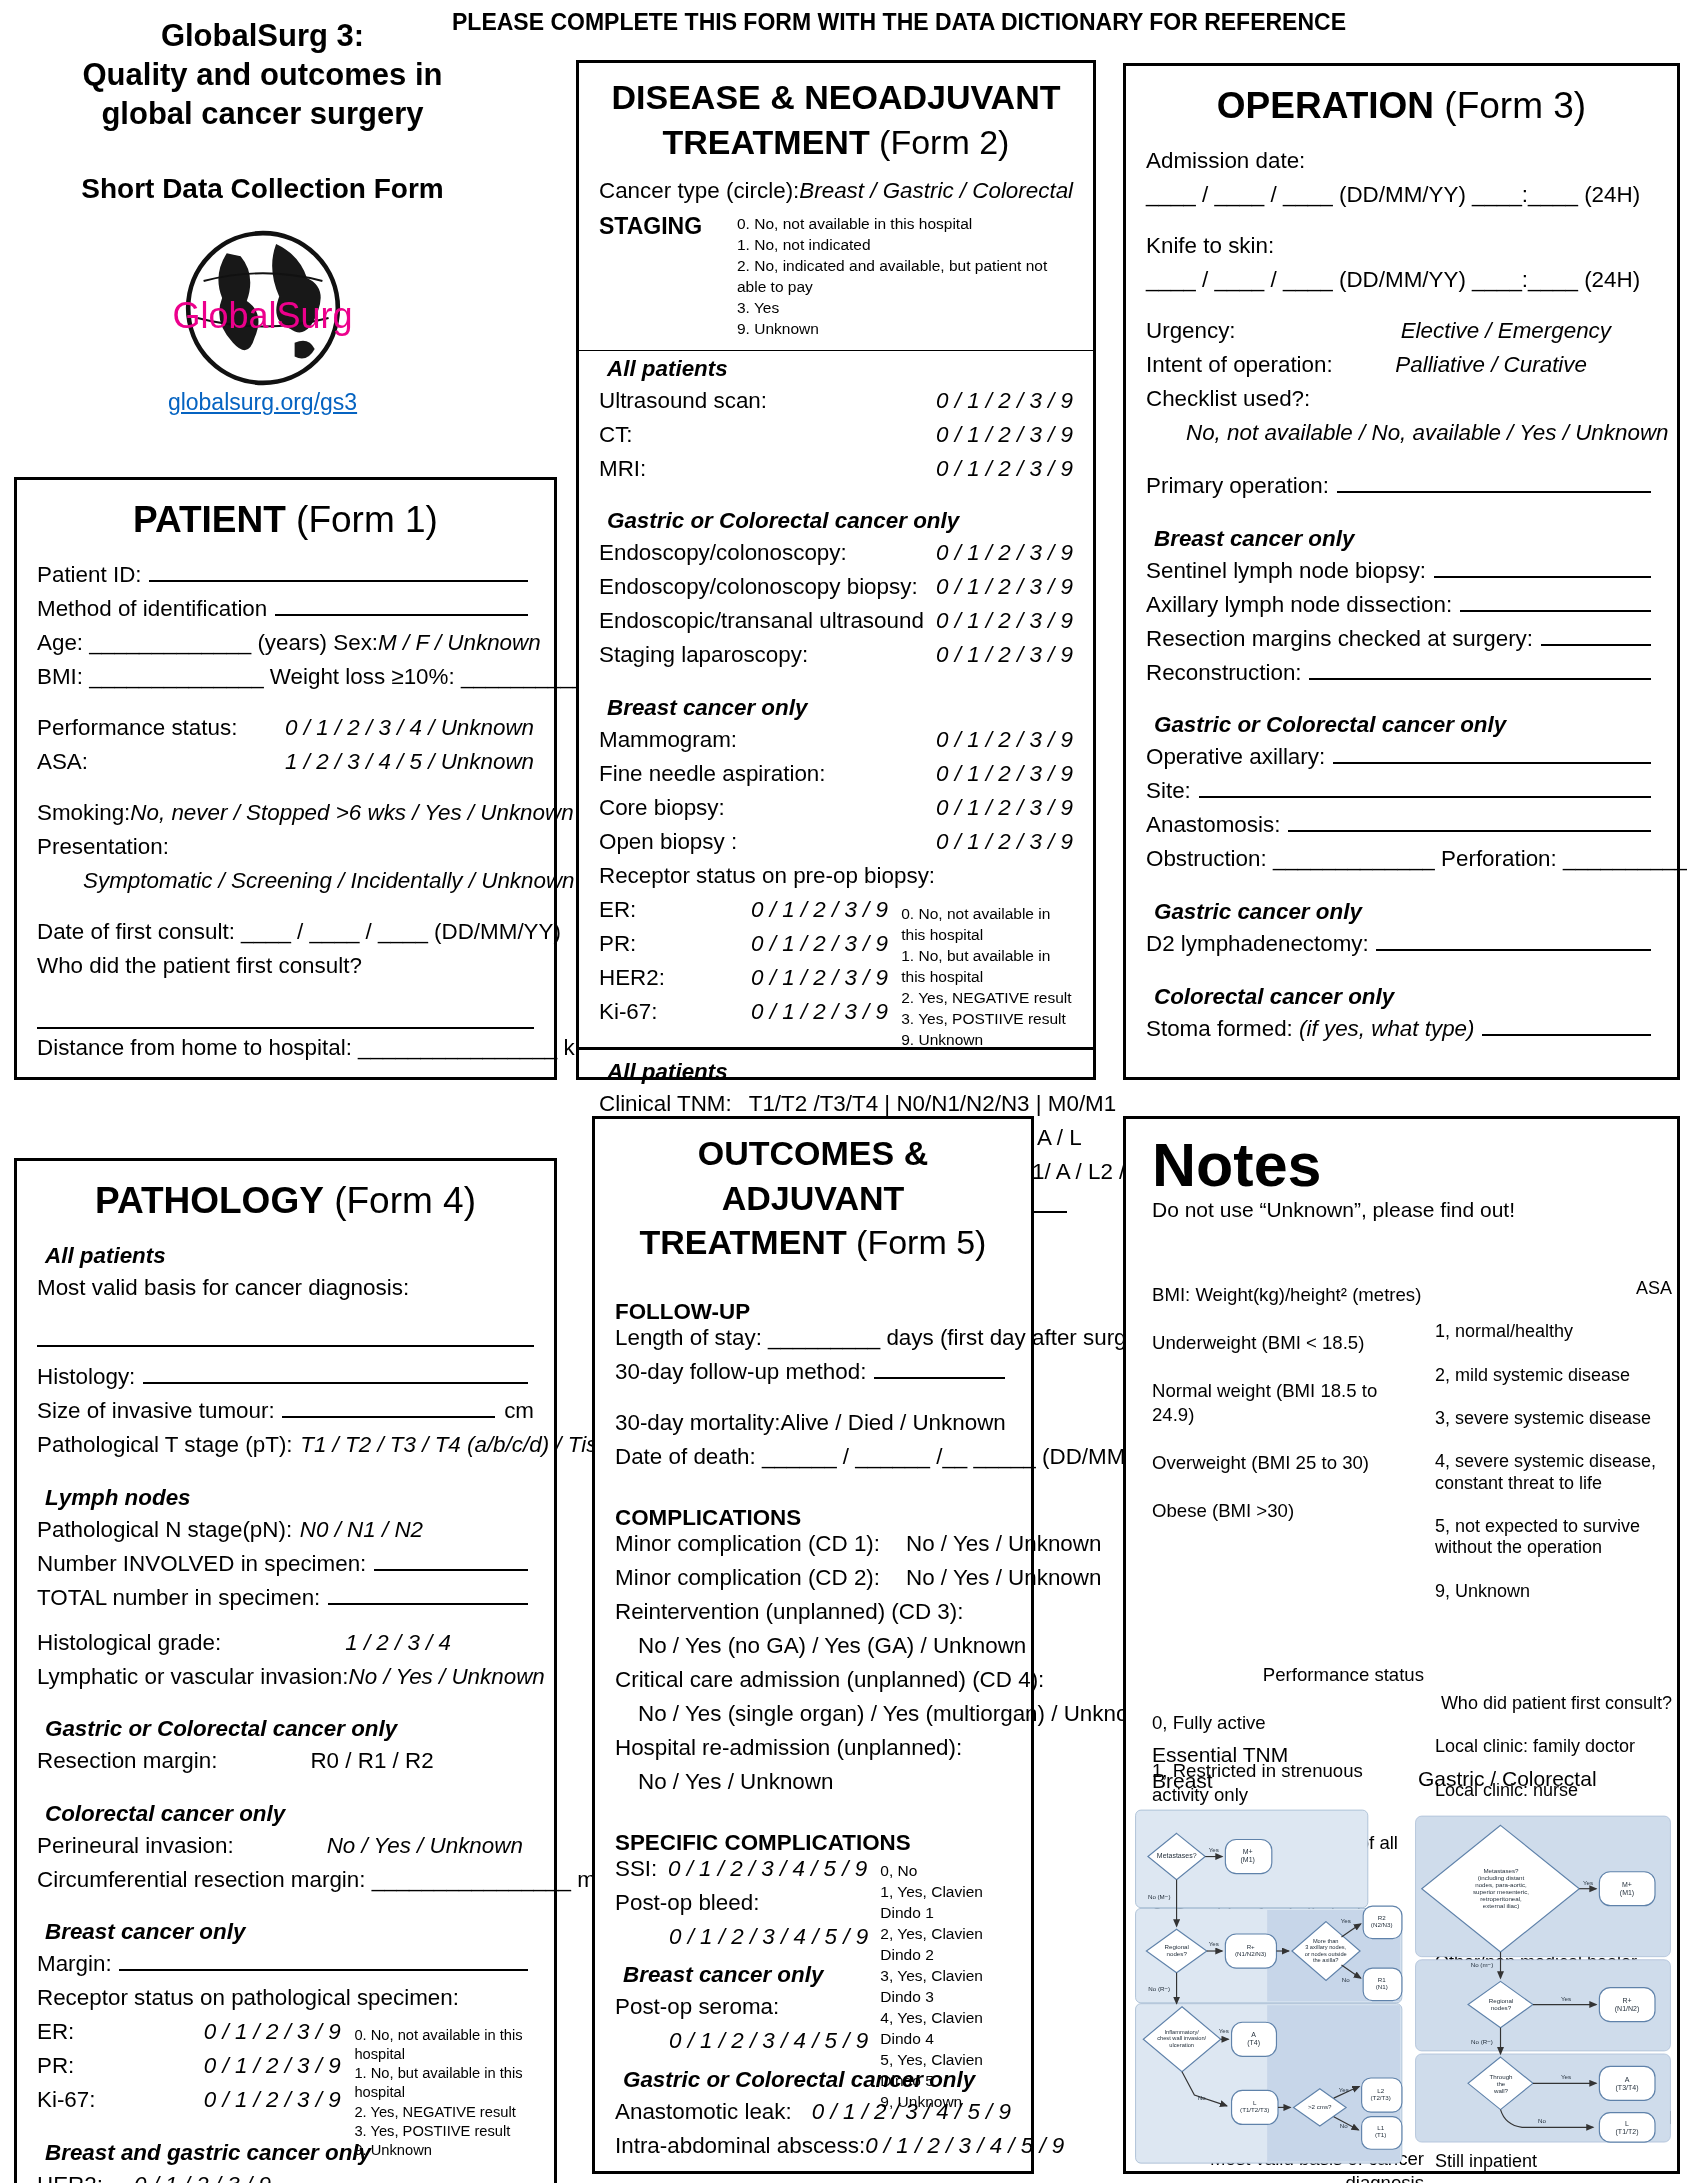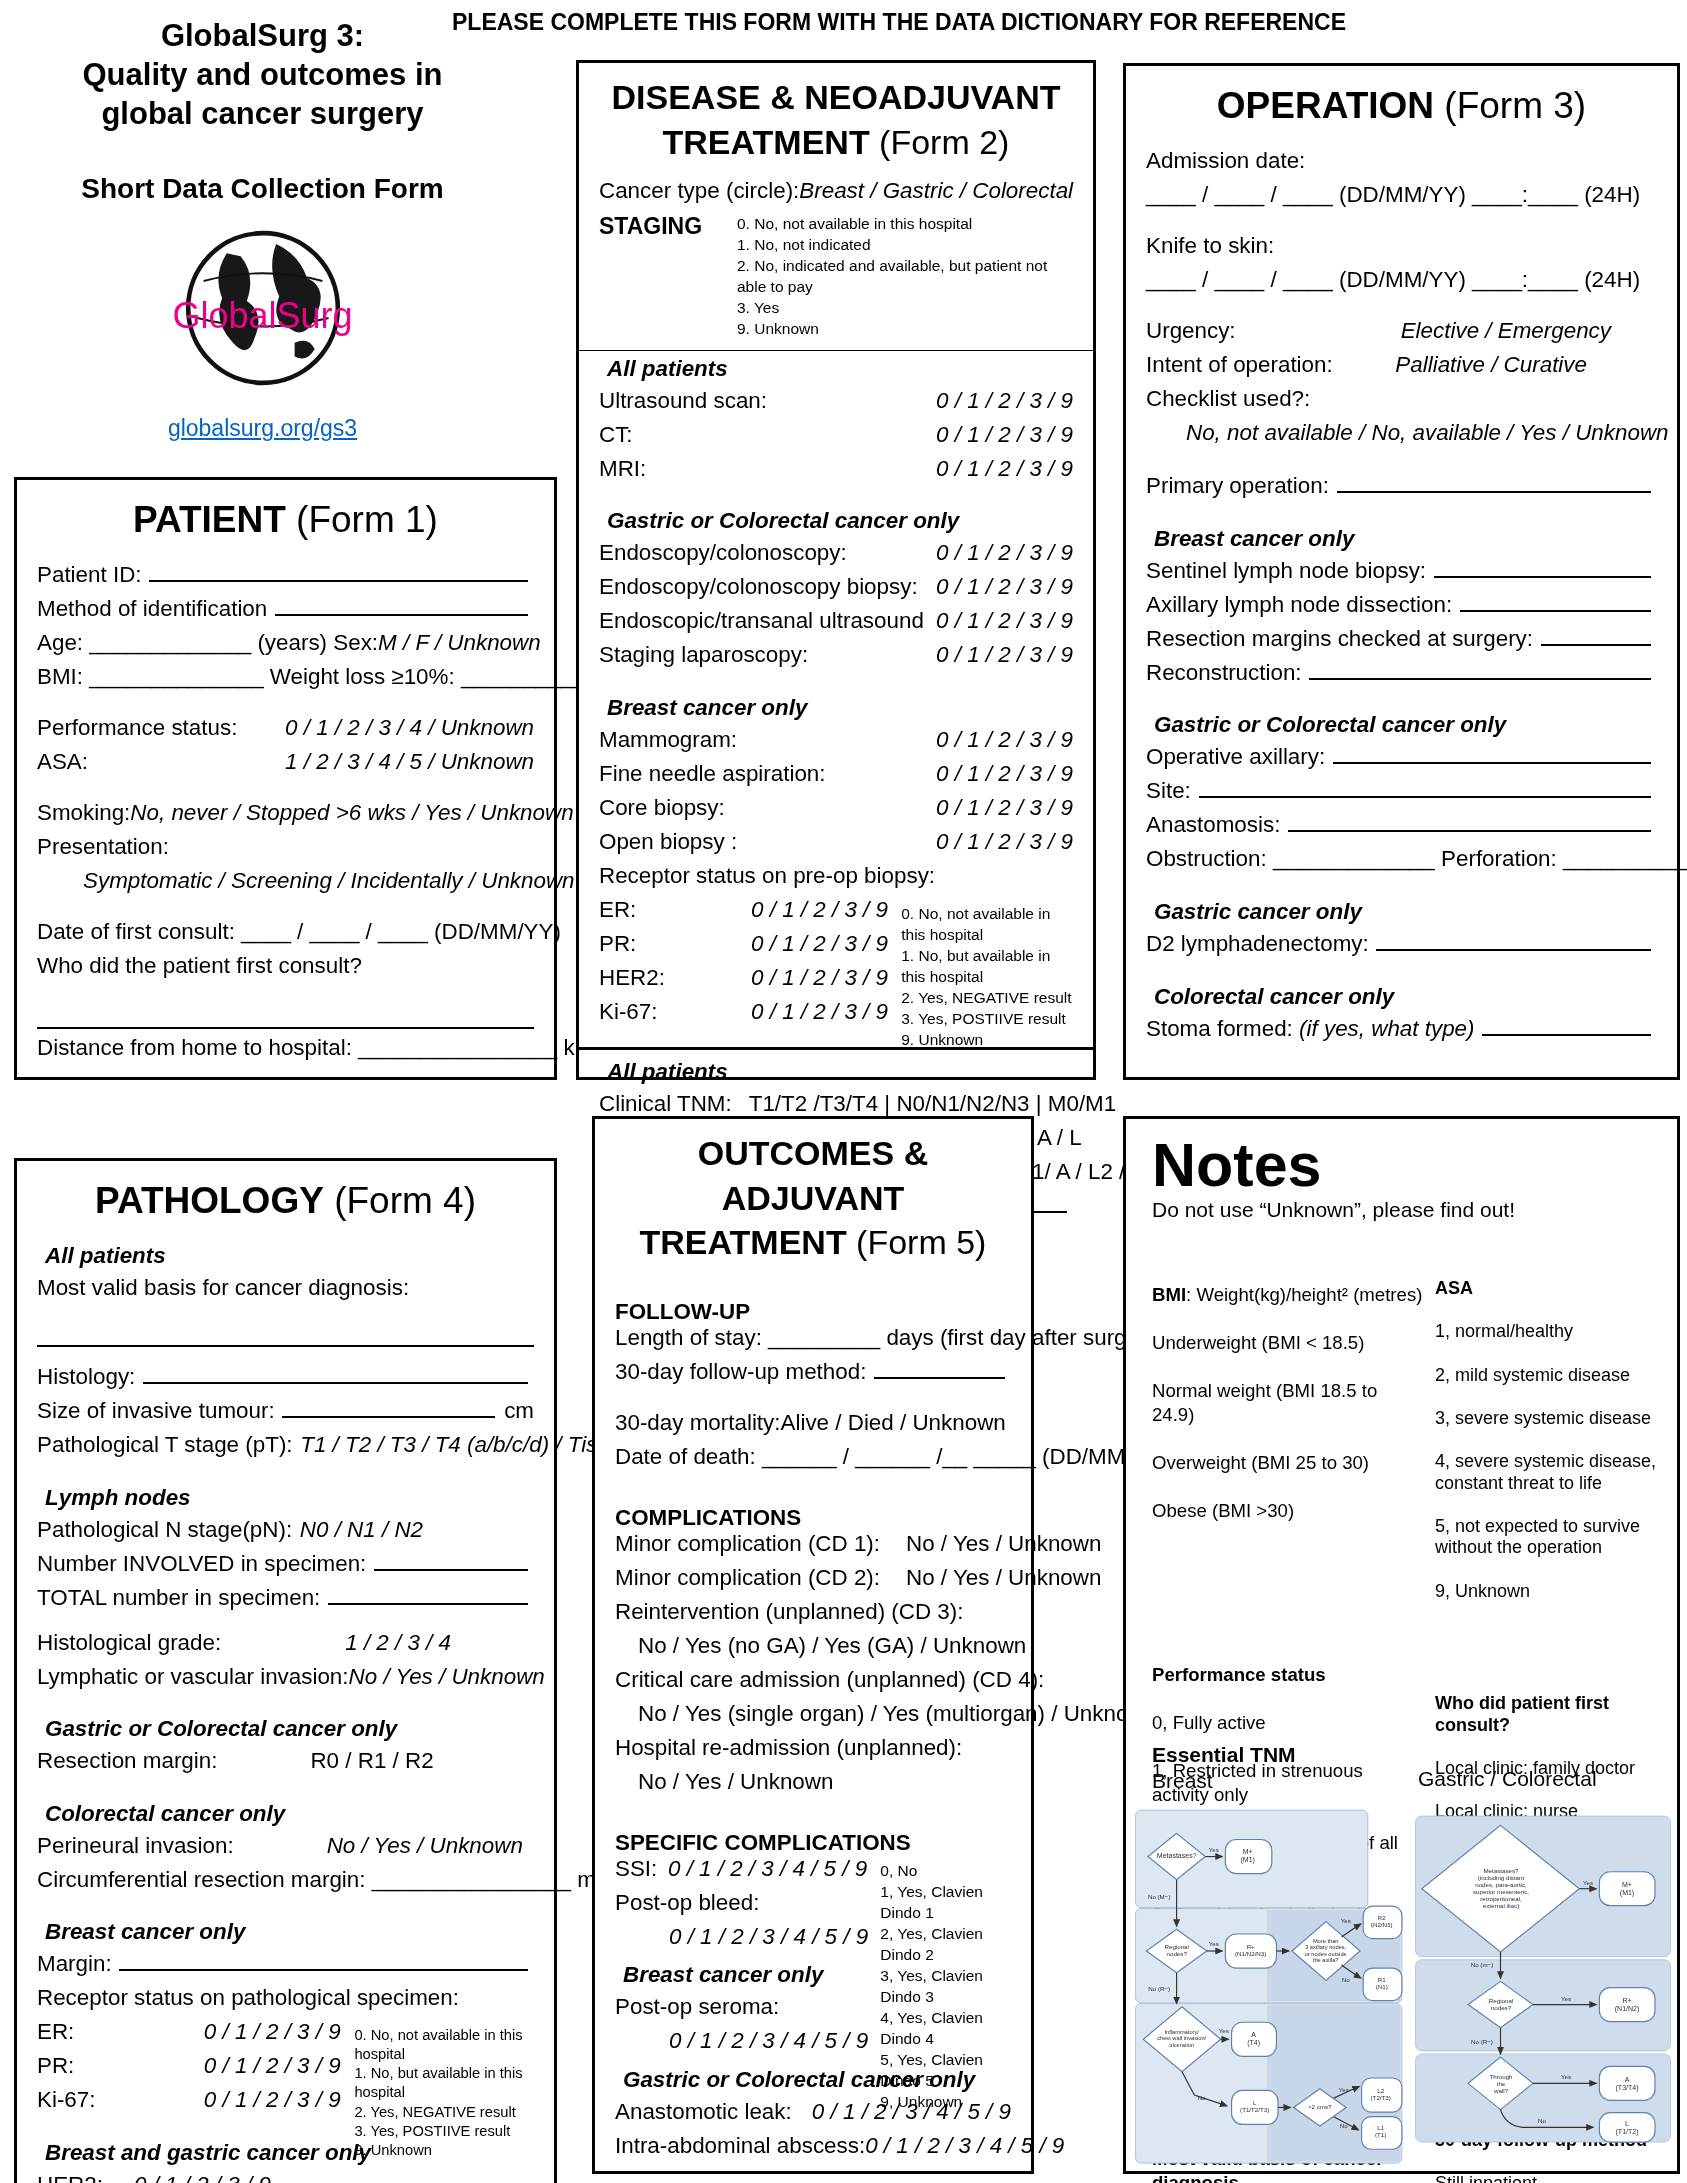--- a/index.html
+++ b/index.html
@@ -5,21 +5,21 @@
   html,body{margin:0;padding:0;background:#fff;}
   body{position:relative;width:1688px;height:2183px;font-family:"Liberation Sans",sans-serif;color:#000;overflow:hidden;}
   .hnote{position:absolute;left:452px;top:9.3px;width:850px;text-align:center;font-weight:bold;font-size:23px;white-space:nowrap;}
   
   .masthead{position:absolute;left:46px;top:17px;width:433px;text-align:center;}
   .mh-title{font-size:31px;font-weight:bold;line-height:1.25;}
   .mh-sub{margin-top:40px;font-size:28px;font-weight:bold;}
   .logo{position:relative;width:162px;height:162px;margin:21.6px auto 0;}
   .logo svg{position:absolute;inset:0;}
   .logo-text{position:absolute;left:50%;top:55%;transform:translate(-50%,-50%);font-size:36px;font-weight:normal;color:#ec008c;white-space:nowrap;}
-  .mh-link{display:block;margin-top:26px;font-size:23px;color:#0563c1;text-decoration:underline;cursor:pointer;}
+  .mh-link{display:block;font-size:23px;color:#0563c1;text-decoration:underline;cursor:pointer;}
   
   .panel{position:absolute;border:3.1px solid #000;background:#fff;box-sizing:border-box;}
   .ptitle{text-align:center;font-size:37px;margin:18.6px 7.7px 21.6px;}
   .ptitle2{text-align:center;font-size:34px;line-height:1.3;margin:12.4px 7.7px 14px;font-weight:bold;}
   .ptitle .b,.ptitle2 .b{font-weight:bold;}
   .ptitle .r,.ptitle2 .r{font-weight:normal;}
   .row{display:flex;justify-content:space-between;align-items:baseline;font-size:22.4px;min-height:34px;padding:0 20px;}
   .row.left{justify-content:flex-start;}
   .row .opts{font-style:italic;white-space:nowrap;}
   .row .opts.up{font-style:normal;}
@@ -43,21 +43,21 @@
   .tnmsep{border-top:3.1px solid #000;margin-top:14px;padding-top:9.3px;}
   .invsep{border-top:1.5px solid #000;margin-top:10.8px;padding-top:3.1px;}
   .specwrap{position:relative;padding-right:33%;}
   .specwrap .codes{position:absolute;right:15.5px;top:4.6px;width:31%;}
   
   .notes-title{position:absolute;left:26px;top:10.8px;font-size:61px;font-weight:bold;}
   .notes-intro{position:absolute;left:26px;top:79px;font-size:21px;}
   .ncol{position:absolute;white-space:pre-line;}
   .ncol1{left:26px;top:116px;width:272px;font-size:18.6px;line-height:24px;}
   .ncol2{left:309px;top:116px;width:237px;font-size:18px;line-height:21.6px;}
-  .nb{font-weight:bold;}
+  .nb{font-weight:normal;text-align:right;}
   .nblock{margin-bottom:10.8px;}
   .etnm{position:absolute;left:26px;top:623px;font-size:21px;line-height:26px;}
   .gclabel{position:absolute;left:292px;top:648px;font-size:21px;}
   .chart{position:absolute;}
   .chart svg{position:absolute;inset:0;}
   .cl{position:absolute;transform:translate(-50%,-50%);text-align:center;white-space:pre-line;font-size:7px;line-height:1.12;color:#24303c;}
   .cl.f8{font-size:6.2px;}
   .cl.f7{font-size:5.7px;}
 </style>
 </head>

